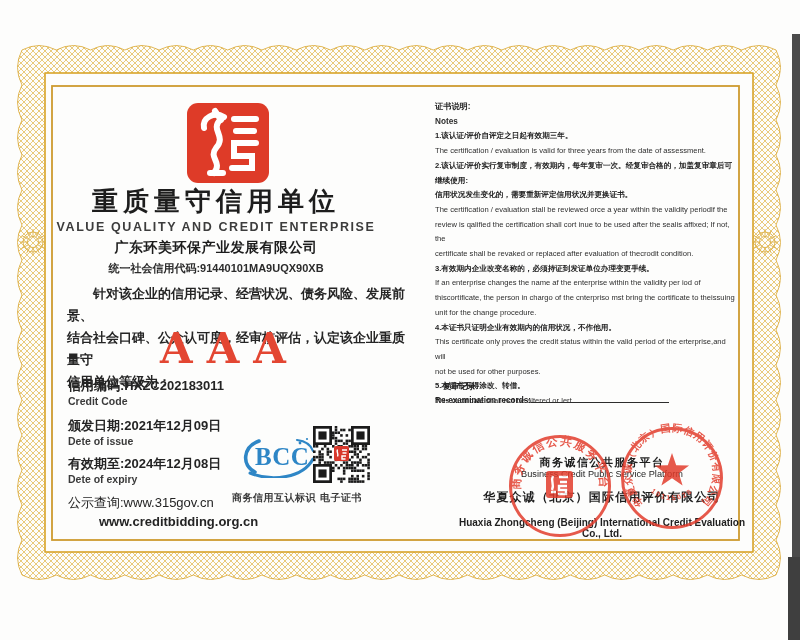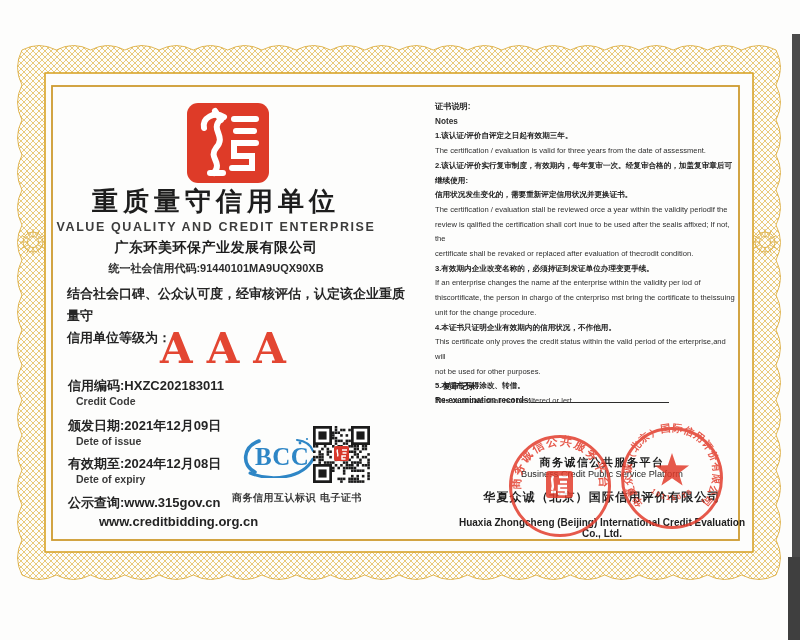--- a/index.html
+++ b/index.html
@@ -13,22 +13,22 @@
   .title-en{top:220px;font-size:12.5px;font-weight:600;letter-spacing:1.6px;color:#3c3c3c;}
   .company{top:239px;font-size:14px;font-weight:bold;color:#1c1c1c;letter-spacing:.5px;}
   .uscc{top:261px;font-size:11px;font-weight:600;color:#2b2b2b;}
   .stmt{left:67px;top:283px;width:345px;font-size:13px;font-weight:600;
         line-height:22px;color:#252525;text-align:left;}
   .stmt p{margin:0;}
   .stmt p.ind{text-indent:26px;}
   .rating{top:324px;font-family:"DejaVu Serif","Liberation Serif",serif;
           font-size:42px;font-weight:bold;color:#e34632;letter-spacing:14px;padding-left:14px;}
   .fld-cn{font-size:13px;font-weight:bold;color:#242424;left:68px;}
-  .fld-en{font-size:10.5px;font-weight:600;color:#3a3a3a;left:76px;}
-  .q1{left:68px;top:494px;font-size:13px;font-weight:700;color:#242424;}
+  .fld-en{font-size:10.5px;font-weight:600;color:#3a3a3a;left:68px;}
+  .q1{left:68px;top:494px;font-size:13px;font-weight:400;color:#242424;}
   .q2{left:99px;top:514px;font-size:13px;font-weight:600;color:#242424;}
   .mark-label{font-size:10px;font-weight:bold;color:#3b3b3b;letter-spacing:.5px;}
   
   .notes{left:435px;top:100px;width:302px;}
   .note{margin:0;line-height:14.7px;font-size:7.6px;color:#2d2d2d;}
   .note.cn{font-weight:600;color:#232323;}
   .note.head{font-weight:bold;font-size:8.2px;}
   .reexam-cn{left:435px;top:381px;font-size:8.2px;font-weight:bold;color:#232323;padding-left:8px;}
   .reexam-en{left:435px;top:394px;font-size:8.2px;font-weight:bold;color:#232323;}
   .reexam-line{display:inline-block;width:138px;border-bottom:1px solid #2d2d2d;height:8px;}
@@ -98,20 +98,21 @@
     <path d="M70,41 H48 V54 H66 V66 H46"></path>
   </g>
 </svg>
 
 <div class="abs center-col title-cn">重质量守信用单位</div>
 <div class="abs center-col title-en">VALUE QUALITY AND CREDIT ENTERPRISE</div>
 <div class="abs center-col company">广东环美环保产业发展有限公司</div>
 <div class="abs center-col uscc">统一社会信用代码:91440101MA9UQX90XB</div>
 
 <div class="abs stmt">
+  <p class="ind">针对该企业的信用记录、经营状况、债务风险、发展前景、</p>
   <p>结合社会口碑、公众认可度，经审核评估，认定该企业重质量守</p>
   <p>信用单位等级为：</p>
 </div>
 
 <div class="abs center-col rating">AAA</div>
 
 <div class="abs fld-cn" style="top:377px">信用编码:HXZC202183011</div>
 <div class="abs fld-en" style="top:395px">Credit Code</div>
 <div class="abs fld-cn" style="top:417px">颁发日期:2021年12月09日</div>
 <div class="abs fld-en" style="top:435px">Dete of issue</div>

